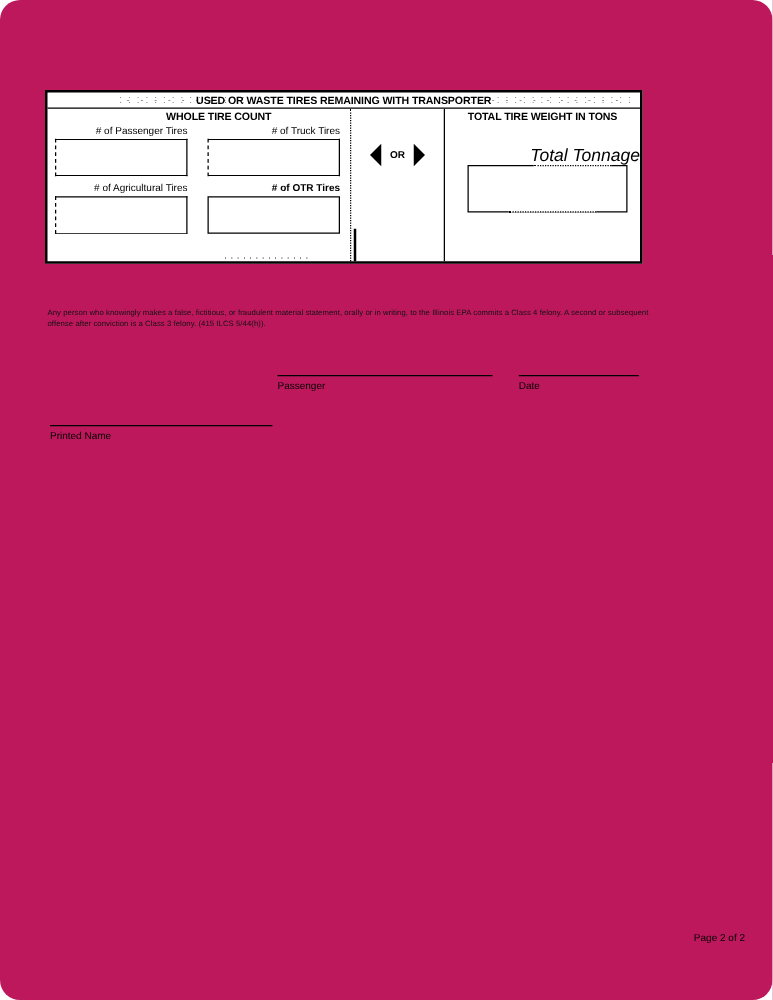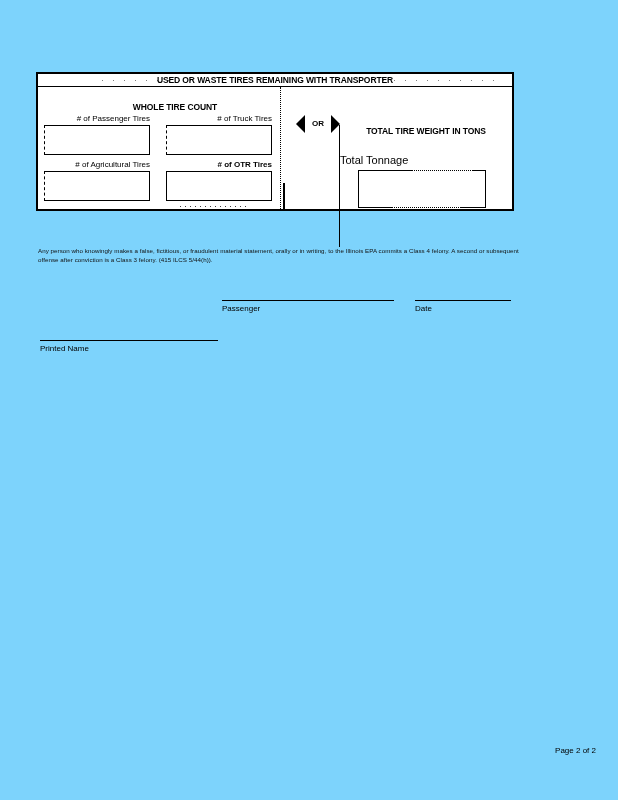--- a/index.html
+++ b/index.html
@@ -13,21 +13,22 @@
     height: 800px;
     position: relative;
     font-family: "Liberation Sans", sans-serif;
     color: #000000;
     overflow: hidden;
   }
 
   .page {
     position: absolute;
     inset: 0;
-    background: #7dd3fc;
+    background: #be185d;
+    border-radius: 16px;
   }
 
   
   .tire-table {
     position: absolute;
     left: 36px;
     top: 72px;
     width: 478px;
     height: 139px;
     border: 2px solid #000;
@@ -74,42 +75,41 @@
   .table-body {
     position: absolute;
     left: 0;
     top: 13px;
     right: 0;
     bottom: 0;
   }
 
   .col-whole {
     position: absolute;
-    left: 0; top: 14px;
+    left: 0; top: 0;
     width: 242px;
     height: 100%;
     box-sizing: border-box;
     padding-left: 32px;
   }
   .col-or {
     position: absolute;
     left: 242px; top: 0;
     width: 75px;
     height: 100%;
     box-sizing: border-box;
     border-left: 1.5px dotted #000;
   }
   .col-weight {
     position: absolute;
-    left: 301px; top: 0;
+    left: 317px; top: 0;
     right: 0;
     height: 100%;
     box-sizing: border-box;
     border-left: 1.5px solid #000;
-    margin-top: 38px;
   }
 
   .col-head {
     text-align: center;
     font-size: 8.5px;
     font-weight: bold;
     letter-spacing: -0.1px;
     padding-top: 2px;
     line-height: 1.1;
     white-space: nowrap;
@@ -183,24 +183,25 @@
     width: 1.5px;
     height: 26px;
     background: #000;
   }
 
   
   .tonnage-label {
     position: absolute;
     left: 0; right: 0;
     top: 30px;
-    text-align: left;
-    font-size: 11px;
-    line-height: 1;
-    white-space: nowrap;
+    text-align: right;
+    font-size: 14px;
+    line-height: 1;
+    white-space: nowrap;
+    font-style: italic;
   }
   .tonnage-box {
     position: absolute;
     left: 18px;
     top: 45px;
     width: 128px;
     height: 38px;
     box-sizing: border-box;
     border: 1.2px solid #000;
     border-top-style: solid;

